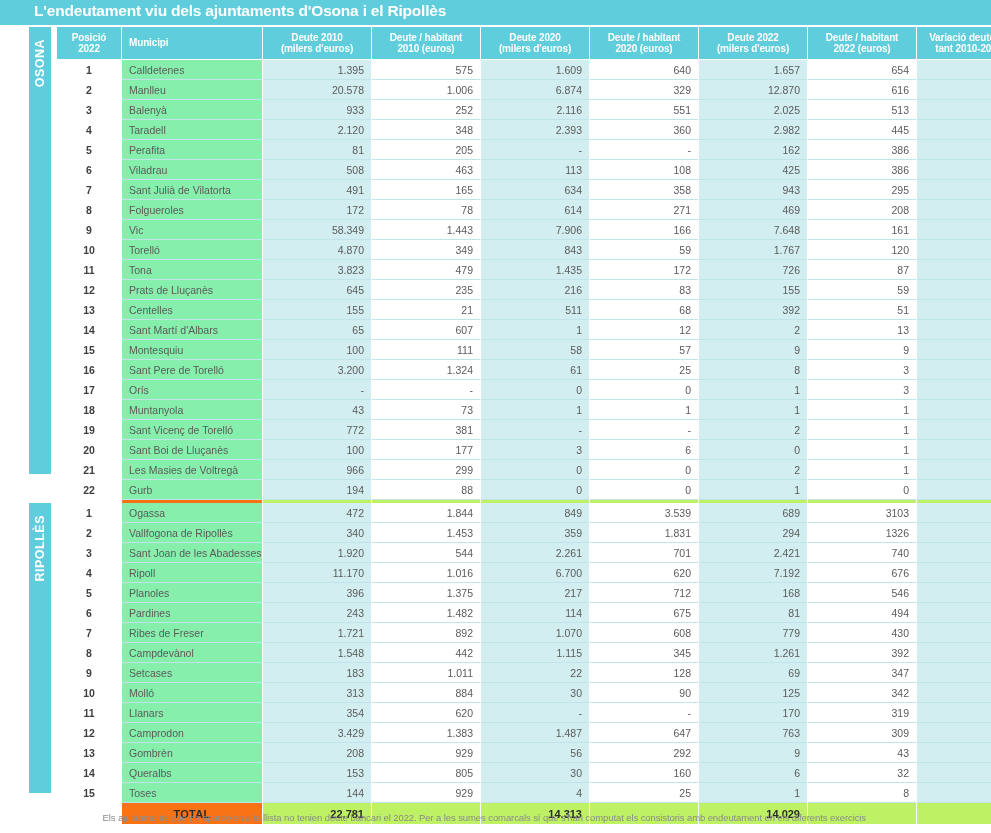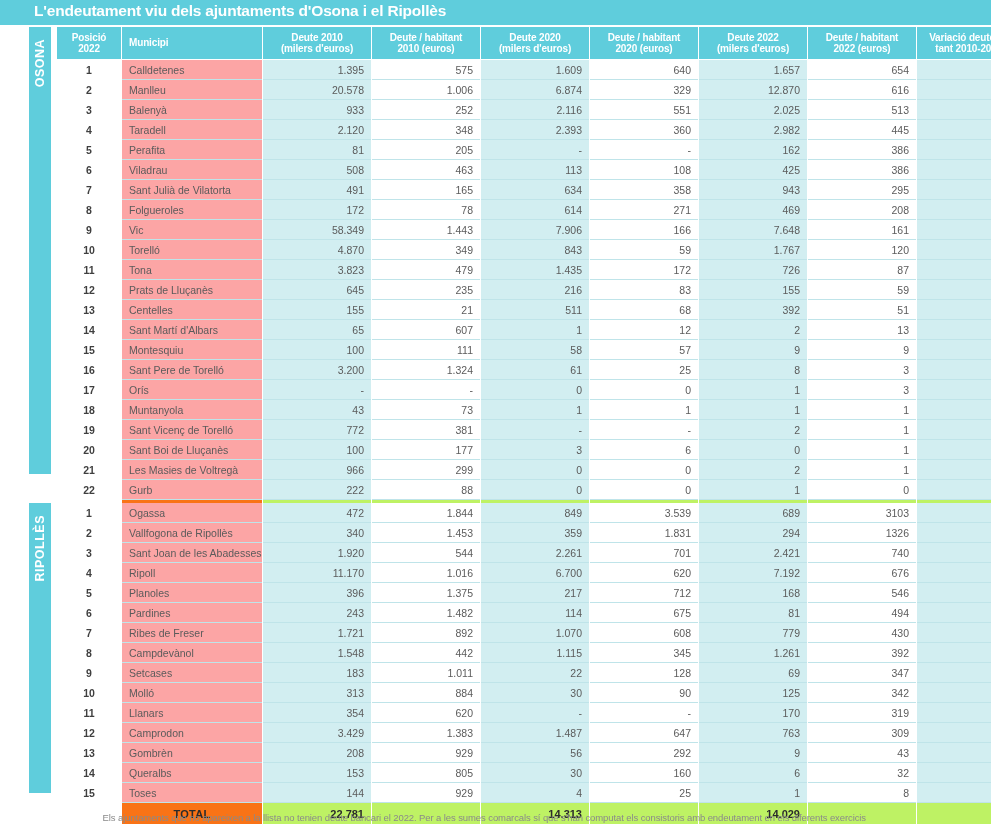--- a/index.html
+++ b/index.html
@@ -84,21 +84,21 @@
     height:19px;
     padding:0 7px;
     vertical-align:middle;
     font-size:10.5px;
     color:#5b5b5b;
     border-bottom:1px solid #ffffff;
     white-space:nowrap;
     overflow:hidden;
   }
   td.pos{text-align:center;font-weight:bold;color:#3f3f3f;background:#ffffff;}
-  td.mun{text-align:left;background:#fca5a5;}
+  td.mun{text-align:left;background:#86efac;}
   td.num{text-align:right;}
   td.tint{background:#d2eef1;}
   td.plain{background:#ffffff;}
 
   td.sep-line{border-bottom:1px solid #bfe4e9;}
 
   
   tr.total td{
     background:#bef264;color:#2b2b2b;font-weight:bold;
     height:21px;border-bottom:none;font-size:11px;
@@ -427,21 +427,21 @@
           <td class="num plain sep-line">299</td>
           <td class="num tint sep-line">0</td>
           <td class="num plain sep-line">0</td>
           <td class="num tint sep-line">2</td>
           <td class="num plain sep-line">1</td>
           <td class="num tint sep-line">-99,8</td>
         </tr>
         <tr>
           <td class="pos">22</td>
           <td class="mun sep-line">Gurb</td>
-          <td class="num tint sep-line">222</td>
+          <td class="num tint sep-line">194</td>
           <td class="num plain sep-line">88</td>
           <td class="num tint sep-line">0</td>
           <td class="num plain sep-line">0</td>
           <td class="num tint sep-line">1</td>
           <td class="num plain sep-line">0</td>
           <td class="num tint sep-line">-99,5</td>
         </tr>
         <tr class="total">
           <td class="pos"></td>
           <td class="mun">TOTAL</td>

